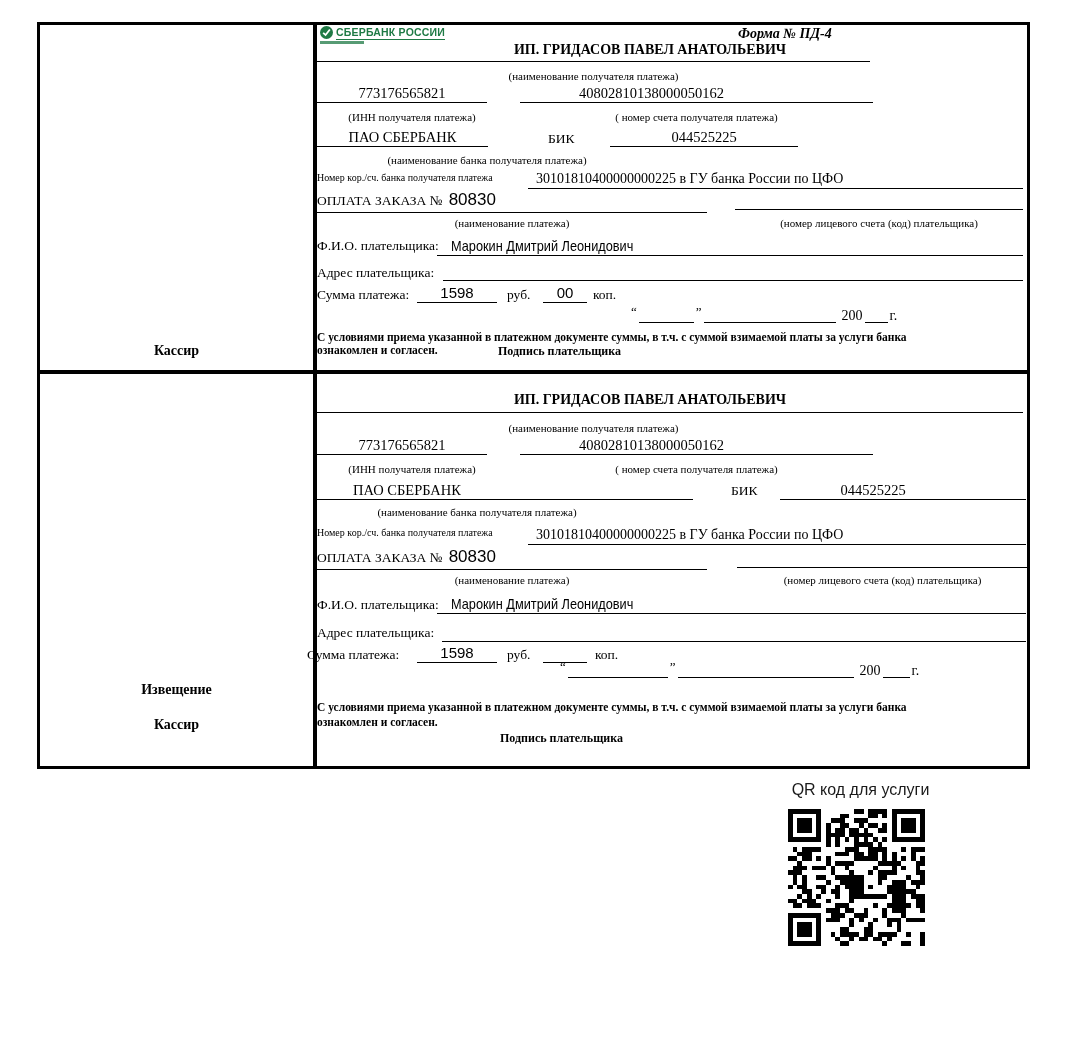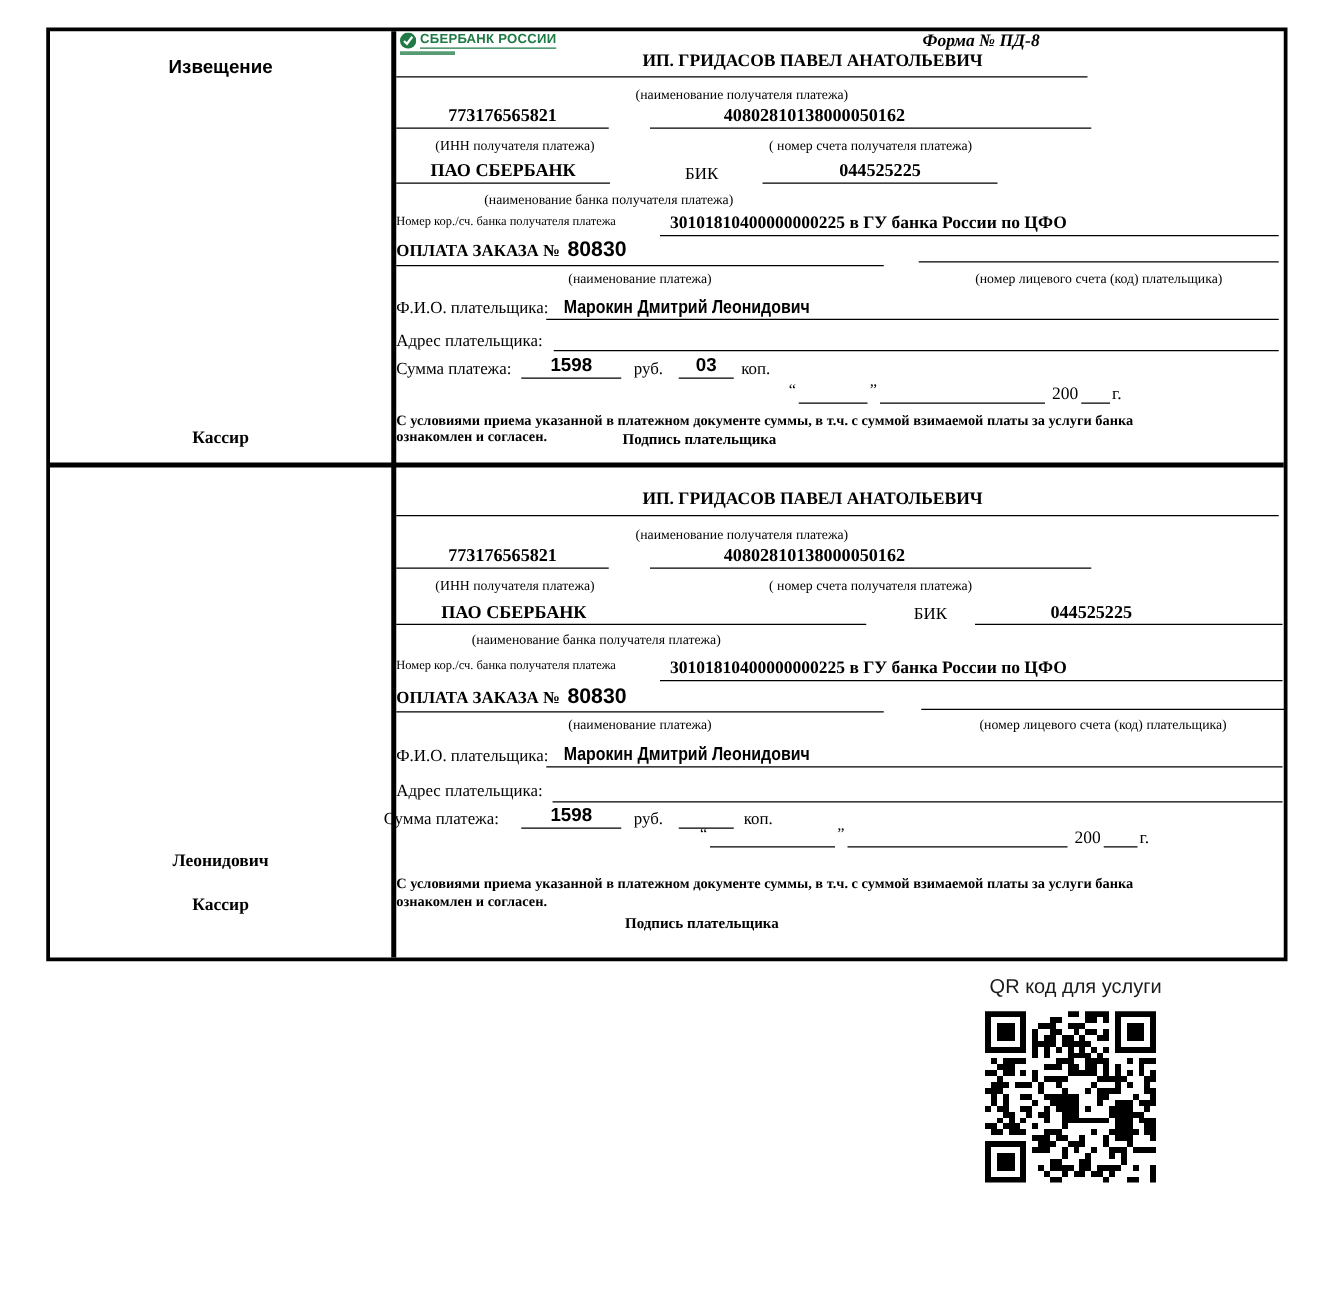--- a/index.html
+++ b/index.html
@@ -2,21 +2,21 @@
 <html><head>
 <meta charset="utf-8">
 <style>
   html,body{margin:0;padding:0;background:#fff;}
   .page{position:relative;width:1073px;height:1050px;background:#fff;color:#000;
         font-family:"Liberation Serif",serif;overflow:hidden;}
   .form{position:absolute;left:37px;top:22px;width:993px;height:747px;border:3px solid #000;box-sizing:border-box;}
   .divider{position:absolute;left:273px;top:0;bottom:0;width:4px;background:#000;}
   .separator{position:absolute;left:0;right:0;top:345px;height:4px;background:#000;}
   .sec{position:absolute;left:0;width:100%;}
-  .line,.fld{position:absolute;border-bottom:1.5px solid #000;box-sizing:border-box;font-weight:bold;}
+  .line,.fld{position:absolute;border-bottom:1.5px solid #000;box-sizing:border-box;}
   .fld{display:flex;justify-content:center;align-items:flex-end;font-size:14.5px;line-height:1.05;padding-bottom:1px;white-space:nowrap;}
   .fld.l{justify-content:flex-start;}
   .lbl{position:absolute;font-size:13.5px;white-space:nowrap;}
   .lbl.sm{font-size:10px;}
   .hint{position:absolute;font-size:11px;text-align:center;white-space:nowrap;}
   .name{position:absolute;font-weight:bold;font-size:14px;text-align:center;white-space:nowrap;}
   .side{position:absolute;text-align:center;font-weight:bold;}
   .side.sansf{font-family:"Liberation Sans",sans-serif;font-size:15px;}
   .side.seriff{font-size:14px;}
   .agr{position:absolute;font-size:11.5px;font-weight:bold;white-space:nowrap;}
@@ -40,34 +40,33 @@
 </style>
 </head>
 <body>
 
 <div class="page">
   <div class="form">
     <div class="divider"></div>
     <div class="separator"></div>
 
     <div class="sec" style="top:0;height:345px;">
-      <div class="side sansf" style="left:0;top:20px;width:273px;">Извещение</div>
       <div class="side seriff" style="left:0;top:318px;width:273px;">Кассир</div>
 
       <div class="logo">
         <span class="logo-row">
           <svg width="13" height="13" viewBox="0 0 14 14">
             <circle cx="7" cy="7" r="7" fill="#1f7a45"></circle>
             <path d="M3.4 7.3 L6 9.7 L10.6 3.7" stroke="#ffffff" stroke-width="1.9" fill="none"></path>
           </svg>
           <span class="logo-text" style="color:#1f7a45;border-color:#1f7a45;">СБЕРБАНК РОССИИ</span>
         </span>
         <span class="logo-bar" style="background:#1f7a45;"></span>
       </div>
-      <div class="formno" style="left:698px;top:1px;">Форма № ПД-8</div>
+      <div class="formno" style="left:698px;top:1px;">Форма № ПД-4</div>
 
       <div class="line" style="left:277px;top:16px;width:553px;height:21px;"></div>
       <div class="name" style="left:307px;top:17px;width:606px;">ИП. ГРИДАСОВ ПАВЕЛ АНАТОЛЬЕВИЧ</div>
       <div class="hint" style="left:277px;top:45px;width:553px;">(наименование получателя платежа)</div>
 
       <div class="fld" style="left:277px;top:60px;width:170px;height:18px;">773176565821</div>
       <div class="fld" style="left:480px;top:60px;width:353px;height:18px;">
         <span style="position:relative;left:-45px;">40802810138000050162</span>
       </div>
       <div class="hint" style="left:277px;top:86px;width:190px;">(ИНН получателя платежа)</div>
@@ -92,40 +91,40 @@
       <div class="lbl" style="left:277px;top:213px;">Ф.И.О. плательщика:</div>
       <div class="fld l" style="left:397px;top:209px;width:586px;height:22px;padding-left:14px;">
         <span class="sans stretch">Марокин Дмитрий Леонидович</span>
       </div>
       <div class="lbl" style="left:277px;top:240px;">Адрес плательщика:</div>
       <div class="fld l" style="left:403px;top:236px;width:580px;height:20px;"></div>
 
       <div class="lbl" style="left:277px;top:262px;">Сумма платежа:</div>
       <div class="fld sans" style="left:377px;top:258px;width:80px;height:20px;font-size:15px;">1598</div>
       <div class="lbl" style="left:467px;top:262px;">руб.</div>
-      <div class="fld sans" style="left:503px;top:258px;width:44px;height:20px;font-size:15px;">03</div>
+      <div class="fld sans" style="left:503px;top:258px;width:44px;height:20px;font-size:15px;">00</div>
       <div class="lbl" style="left:553px;top:262px;">коп.</div>
 
       <div class="daterow" style="left:591px;top:277px;height:21px;">
         <span class="q">“</span>
         <span class="dl" style="width:55px;"></span>
         <span class="q">”</span>
         <span class="dl" style="width:132px;"></span>
         <span style="margin-left:4px;">200</span>
         <span class="dl" style="width:23px;"></span>
         <span>г.</span>
       </div>
 
       <div class="agr" style="left:277px;top:306px;">С условиями приема указанной в платежном документе суммы, в т.ч. с суммой взимаемой платы за услуги банка</div>
       <div class="agr" style="left:277px;top:319px;">ознакомлен и согласен.</div>
       <div class="sign" style="left:458px;top:319px;">Подпись плательщика</div>
     </div>
 
     <div class="sec" style="top:349px;height:392px;">
-      <div class="side seriff" style="left:0;top:308px;width:273px;">Леонидович</div>
+      <div class="side seriff" style="left:0;top:308px;width:273px;">Извещение</div>
       <div class="side seriff" style="left:0;top:343px;width:273px;">Кассир</div>
 
       <div class="line" style="left:277px;top:17px;width:706px;height:22px;"></div>
       <div class="name" style="left:307px;top:18px;width:606px;">ИП. ГРИДАСОВ ПАВЕЛ АНАТОЛЬЕВИЧ</div>
       <div class="hint" style="left:277px;top:48px;width:553px;">(наименование получателя платежа)</div>
 
       <div class="fld" style="left:277px;top:63px;width:170px;height:18px;">773176565821</div>
       <div class="fld" style="left:480px;top:63px;width:353px;height:18px;">
         <span style="position:relative;left:-45px;">40802810138000050162</span>
       </div>

